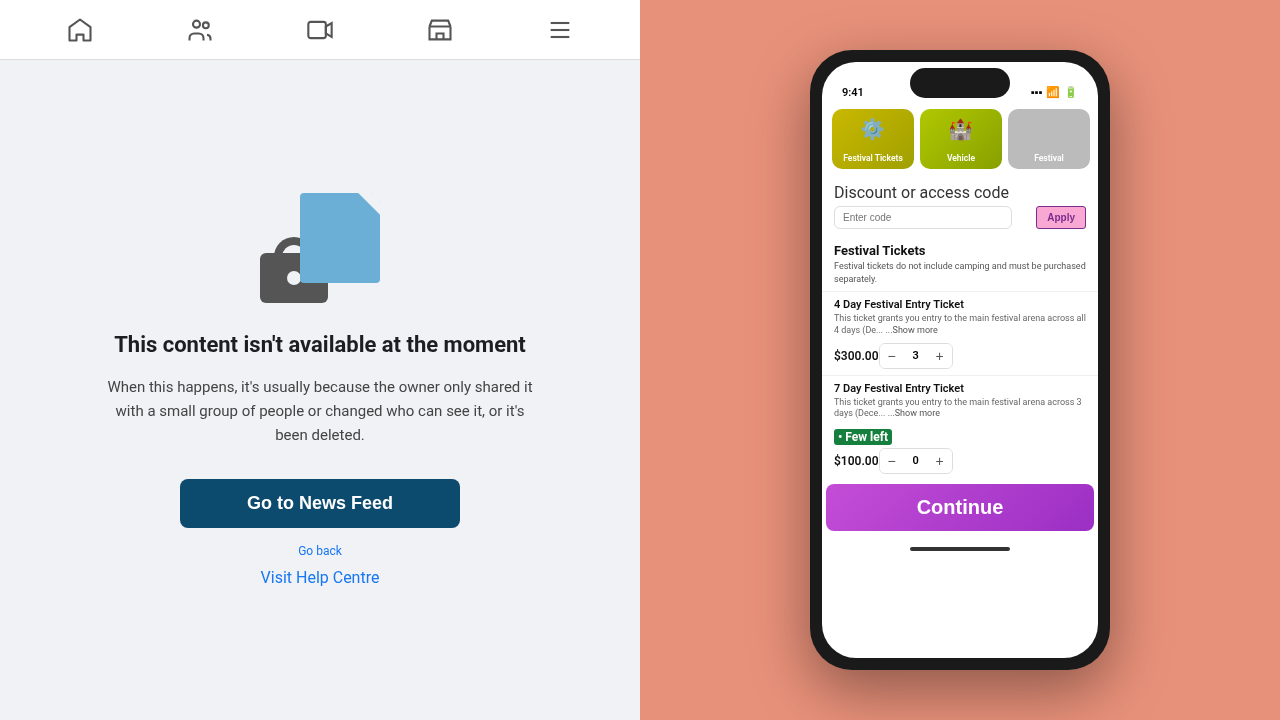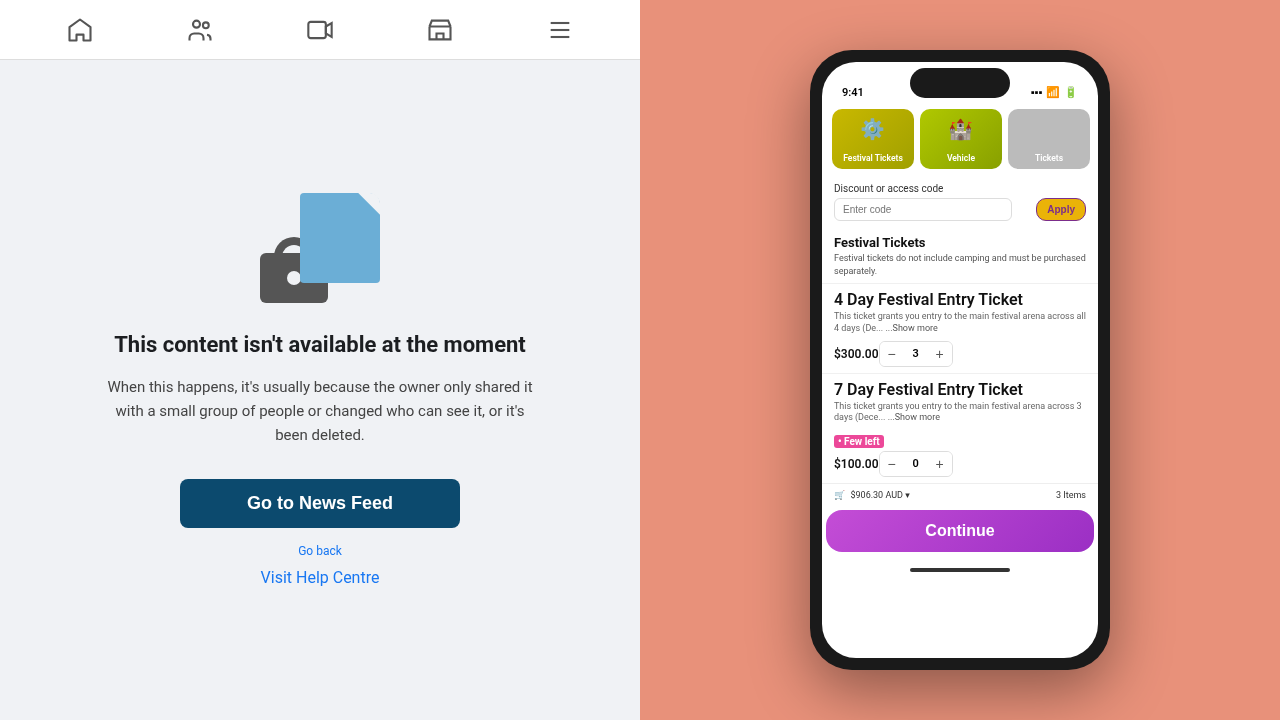--- a/index.html
+++ b/index.html
@@ -273,45 +273,45 @@
       font-weight: 600;
       text-align: center;
     }
 
     .discount-section {
       padding: 8px 12px;
       flex-shrink: 0;
     }
 
     .discount-label {
-      font-size: 10px;
+      font-size: 16px;
       color: #333;
       margin-bottom: 4px;
     }
 
     .discount-row {
       display: flex;
       gap: 24px;
       align-items: center;
     }
 
     .discount-input {
       flex: 1;
       border: 1px solid #ddd;
       border-radius: 6px;
       padding: 5px 8px;
       font-size: 10px;
       color: #999;
     }
 
     .apply-btn {
-      background: #eab308;
+      background: #f9a8d4;
       border: 1.5px solid #7b2d8b;
       color: #7b2d8b;
-      border-radius: 10px;
+      border-radius: 3px;
       padding: 5px 10px;
       font-size: 10px;
       font-weight: 600;
       cursor: pointer;
     }
 
     .section-title {
       font-size: 13px;
       font-weight: 700;
       color: #111;
@@ -324,21 +324,21 @@
       padding: 0 12px 6px;
       line-height: 1.4;
     }
 
     .ticket-item {
       padding: 6px 12px;
       border-top: 1px solid #f0f0f0;
     }
 
     .ticket-name {
-      font-size: 16px;
+      font-size: 11px;
       font-weight: 600;
       color: #111;
       margin-bottom: 2px;
     }
 
     .ticket-desc {
       font-size: 9px;
       color: #666;
       line-height: 1.3;
       margin-bottom: 6px;
@@ -382,23 +382,23 @@
     }
 
     .qty-val {
       width: 24px;
       text-align: center;
       font-size: 11px;
       font-weight: 600;
     }
 
     .few-left-badge {
-      background: #ec4899;
+      background: #15803d;
       color: #fff;
-      font-size: 10px;
+      font-size: 12px;
       font-weight: 700;
       border-radius: 3px;
       padding: 1px 4px;
       margin-bottom: 3px;
       display: inline-block;
     }
 
     .cart-bar {
       display: flex;
       justify-content: space-between;
@@ -411,23 +411,23 @@
     }
 
     .cart-icon {
       margin-right: 3px;
     }
 
     .continue-btn {
       background: linear-gradient(135deg, #c44dd6, #9b2fc4);
       color: #fff;
       border: none;
-      border-radius: 16px;
+      border-radius: 8px;
       padding: 12px;
-      font-size: 16px;
+      font-size: 20px;
       font-weight: 600;
       cursor: pointer;
       margin: 4px 4px 8px;
       flex-shrink: 0;
     }
 
     .home-indicator {
       height: 20px;
       display: flex;
       align-items: center;
@@ -518,21 +518,21 @@
         <div class="category-tabs">
           <div class="cat-tab cat-tab-1">
             <div class="cat-tab-icon">⚙️</div>
             <span class="cat-tab-label">Festival Tickets</span>
           </div>
           <div class="cat-tab cat-tab-2">
             <div class="cat-tab-icon">🏰</div>
             <span class="cat-tab-label">Vehicle</span>
           </div>
           <div class="cat-tab cat-tab-3">
-            <span class="cat-tab-label">Tickets</span>
+            <span class="cat-tab-label">Festival</span>
           </div>
         </div>
 
         <div class="discount-section">
           <div class="discount-label">Discount or access code</div>
           <div class="discount-row">
             <input class="discount-input" placeholder="Enter code" style="">
             <button class="apply-btn">Apply</button>
           </div>
         </div>
@@ -568,28 +568,20 @@
           <div class="ticket-price-row">
             <span class="ticket-price">$100.00</span>
             <div class="qty-control">
               <button class="qty-btn">−</button>
               <span class="qty-val">0</span>
               <button class="qty-btn">+</button>
             </div>
           </div>
         </div>
 
-        <div class="cart-bar">
-          <div>
-            <span class="cart-icon">🛒</span>
-            <span>$906.30 AUD</span>
-            <span> ▾</span>
-          </div>
-          <span>3 Items</span>
-        </div>
 
         <button class="continue-btn">Continue</button>
 
         <div class="home-indicator">
           <div class="home-bar"></div>
         </div>
       </div>
     </div>
   </div>
 </div>

